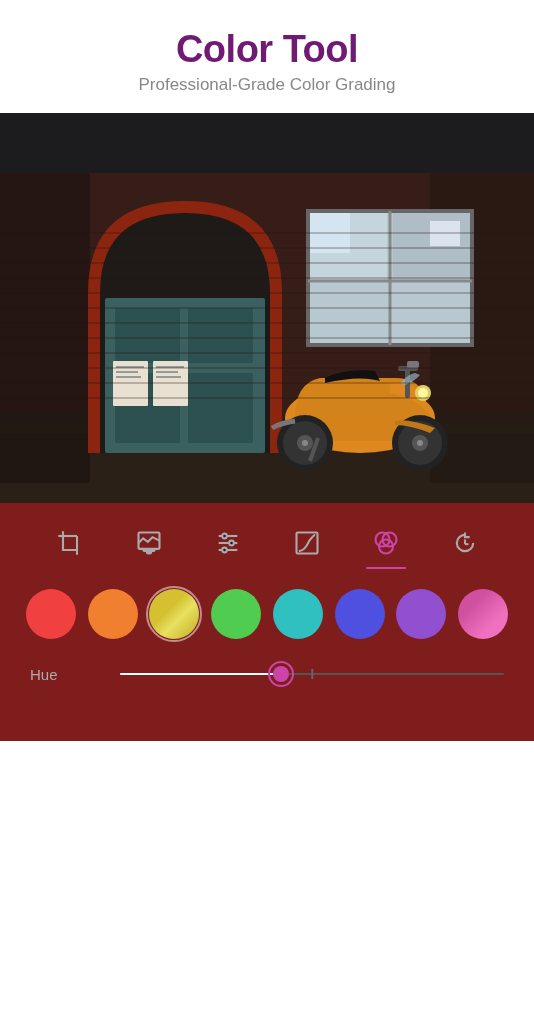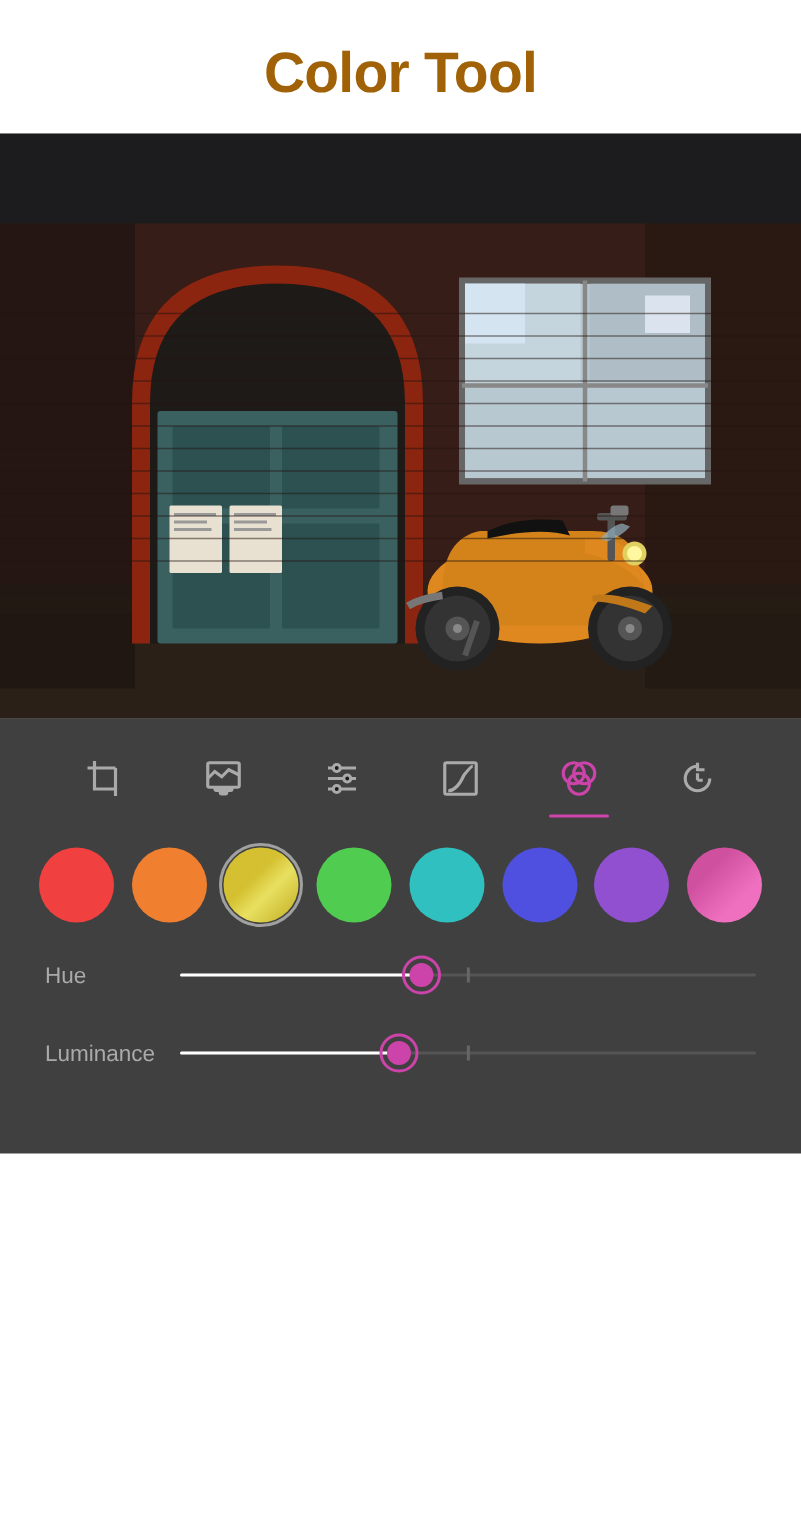--- a/index.html
+++ b/index.html
@@ -14,21 +14,21 @@
 
     
     .header {
       text-align: center;
       padding: 28px 20px 18px;
       background: #fff;
     }
     .header-title {
       font-size: 38px;
       font-weight: 600;
-      color: #a16207;
+      color: #701a75;
       letter-spacing: -0.5px;
     }
     .header-subtitle {
       font-size: 17px;
       color: #888;
       margin-top: 4px;
       font-weight: 400;
     }
 
     
@@ -41,21 +41,21 @@
     }
 
     
     .photo-svg {
       width: 100%;
       height: 100%;
     }
 
     
     .bottom-panel {
-      background: #404040;
+      background: #7f1d1d;
       padding: 0 0 30px;
     }
 
     
     .tool-icons {
       display: flex;
       justify-content: space-around;
       align-items: center;
       padding: 18px 30px 0;
       position: relative;
@@ -177,20 +177,21 @@
       inset: 3px;
       border-radius: 50%;
       background: #cc44aa;
     }
   </style>
 </head>
 <body>
 
 <div class="header">
   <div class="header-title">Color Tool</div>
+  <div class="header-subtitle">Professional-Grade Color Grading</div>
 </div>
 
 <div class="photo-container">
   <svg class="photo-svg" viewBox="0 0 534 390" xmlns="http://www.w3.org/2000/svg">
 
     <rect width="534" height="390" fill="#1c1c1e"></rect>
 
     <rect x="0" y="60" width="534" height="330" fill="#2d1a14"></rect>
 
     <rect x="0" y="60" width="534" height="330" fill="#3a1f18" opacity="0.7"></rect>
@@ -358,25 +359,15 @@
   <div class="slider-row">
         <div class="slider-label">Hue</div>
         <div class="slider-track-container">
           <div class="slider-track">
             <div class="slider-track-fill" style="width: 42%;"></div>
             <div class="slider-tick" style="left: 50%;"></div>
             <div class="slider-thumb" style="left: 42%;"></div>
           </div>
         </div>
       </div>
-      <div class="slider-row">
-        <div class="slider-label">Luminance</div>
-        <div class="slider-track-container">
-          <div class="slider-track">
-            <div class="slider-track-fill" style="width: 38%;"></div>
-            <div class="slider-tick" style="left: 50%;"></div>
-            <div class="slider-thumb" style="left: 38%;"></div>
-          </div>
-        </div>
-      </div>
     </div>
 
 </div>
 
 </body></html>

